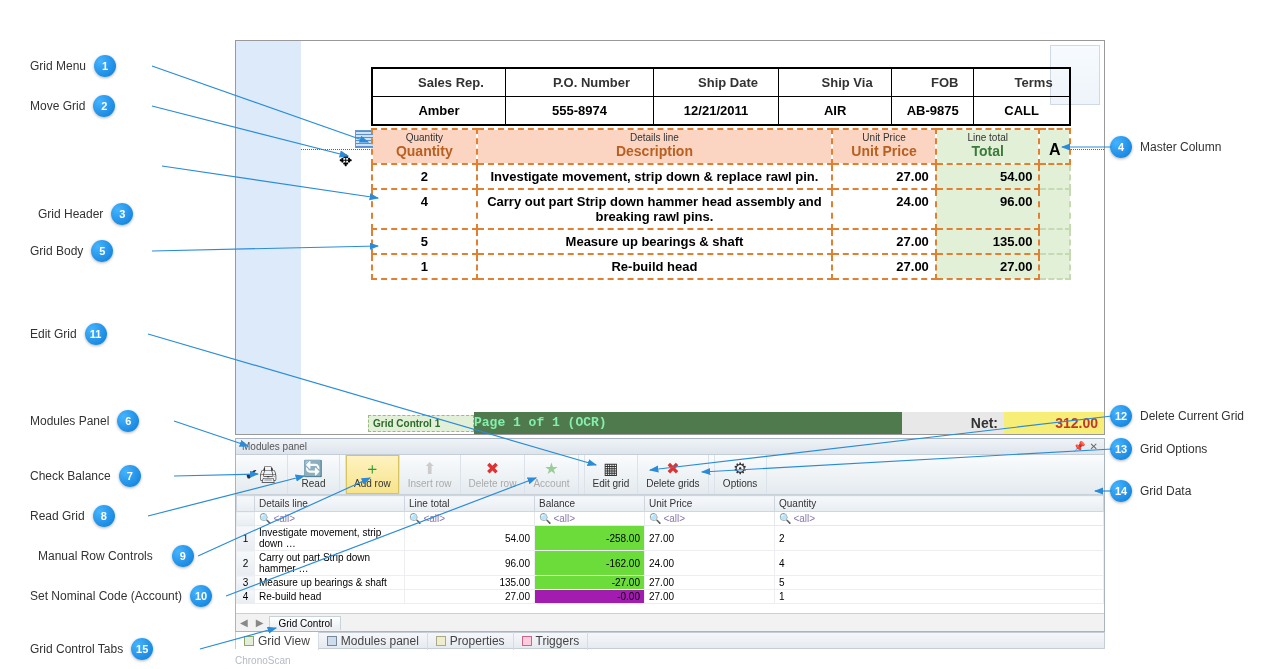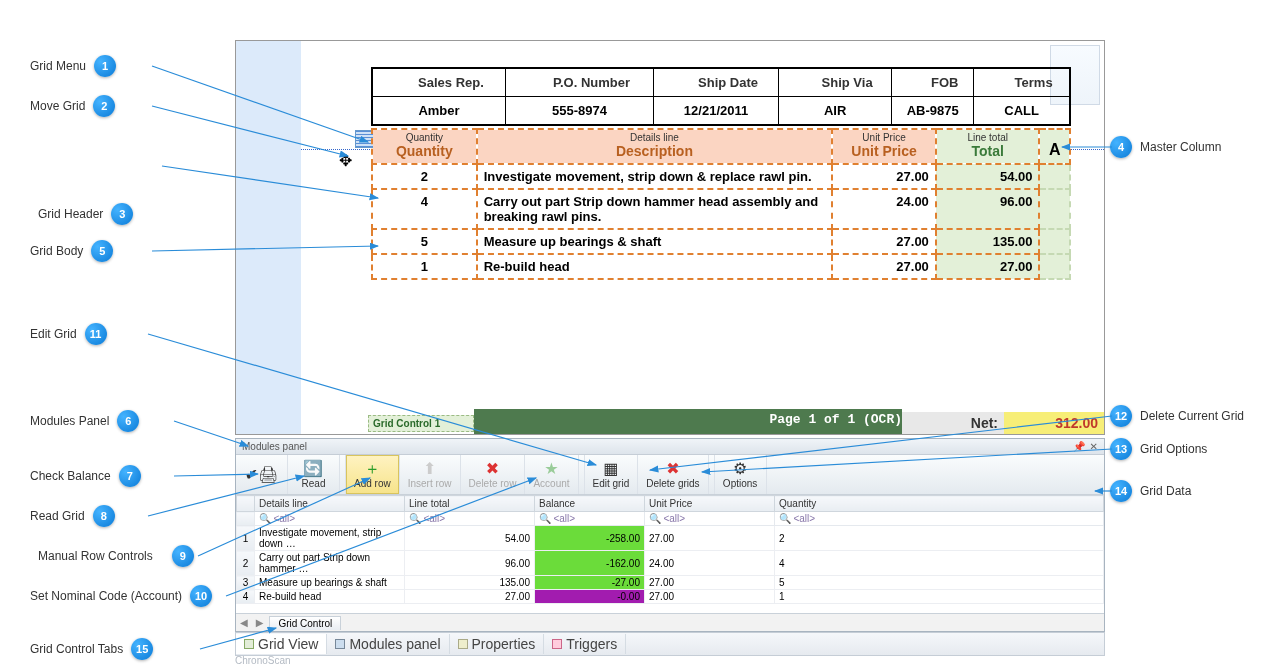--- a/index.html
+++ b/index.html
@@ -27,33 +27,33 @@
 .grid-table col.total { width: 102px; }
 .grid-table col.ma { width: 30px; }
 
 .grid-table th { border: 2px dashed #e08030; background: #fbd5c2; position: relative; font-size: 12px; padding: 2px 4px 4px; text-align: center; }
 .grid-table th .lbl-top { display: block; font-size: 10px; color: #333; font-weight: normal; }
 .grid-table th .lbl-main { color: #b86020; font-weight: bold; font-size: 14px; }
 .grid-table th.total-head { background: #e3f0d8; }
 .grid-table th.total-head .lbl-main { color: #3a7a3a; }
 .grid-table th.ma-head { background: #e3f0d8; color: #000; font-size: 16px; font-weight: bold; vertical-align: bottom; }
 
-.grid-table td { border: 2px dashed #e08030; font-size: 13px; font-weight: bold; padding: 4px 6px; vertical-align: top; background: #fff; }
+.grid-table td { border: 2px dashed #e08030; font-size: 13px; font-weight: bold; padding: 4px 6px; vertical-align: top; background: #fff; text-align: center; }
 .grid-table td.qty { text-align: center; }
 .grid-table td.price { text-align: right; }
 .grid-table td.total { text-align: right; background: #e3f0d8; }
 .grid-table tbody tr { }
 .grid-table td.ma { background: #e3f0d8; border: 2px dashed #c5d9b3; }
 .dotted-horiz { position: absolute; left: 0; right: 0; top: 108px; border-top: 1px dotted #3366cc; }
 
 .minidoc { position: absolute; right: 4px; top: 4px; width: 50px; height: 60px; background: linear-gradient(#f7fbff,#eef4fa); border: 1px solid #d0dae6; }
 
 .footer-row { position: absolute; left: 67px; bottom: 0; right: 0; height: 22px; display: flex; align-items: center; }
 .footer-gc { background: #e3f0d8; color: #2a6a2a; font-size: 10px; font-weight: bold; padding: 2px 4px; flex: 0 0 106px; text-align: left; border:1px dashed #9bbb84;}
-.footer-page { flex: 1; background: #4e7a4e; color: #ffffff; font-family: "Courier New", monospace; font-size: 13px; text-align: right; font-weight: bold; height: 28px; line-height: 22px; position:relative; }
+.footer-page { flex: 1; background: #4e7a4e; color: #86efac; font-family: "Courier New", monospace; font-size: 13px; text-align: left; font-weight: bold; height: 22px; line-height: 22px; position:relative; }
 .footer-net-label { background: #e8e8e8; color:#333; font-weight: bold; font-size: 14px; text-align: right; padding: 0 6px; width: 102px; height:22px; line-height:22px; }
 .footer-net-val { background: #f7ee77; color: #c0392b; font-weight: bold; font-size: 14px; text-align: right; padding: 0 6px; width: 100px; height:22px; line-height:22px;}
 
 
 .modules-panel { position: absolute; left: 235px; top: 438px; width: 870px; height: 194px; background: #f2f2f2; border: 1px solid #a8b4c0; display: flex; flex-direction: column; }
 .mp-title { background: linear-gradient(#f0f4f8,#dde4eb); height: 16px; font-size: 10px; color: #555; padding: 1px 6px; border-bottom: 1px solid #c5cdd6; display:flex; justify-content:space-between; align-items:center;}
 .mp-title-icons { display:flex; gap:4px;}
 .mp-title-icons span{ font-size:10px; color:#666;}
 .toolbar { display: flex; background: linear-gradient(#fafcfd,#e4eaef); height: 40px; border-bottom: 1px solid #c9d1d9; }
 .tb-btn { display: flex; flex-direction: column; align-items: center; justify-content: center; padding: 2px 8px; font-size: 10px; color: #333; border-right: 1px solid #dce2e9; min-width: 52px; cursor: pointer; position:relative; }
@@ -73,21 +73,21 @@
 .mp-grid td.bal { text-align: right; background: #6bdc3a; padding-left: 14px; }
 .mp-grid td.bal.near0 { background: #a21caf; }
 .rownum { width: 18px; text-align: center; background: linear-gradient(#f6f8fb,#e8edf2); border-right:1px solid #cfd6dd;}
 
 .mp-bottom-tabs { height: 18px; background: #f2f2f2; border-top: 1px solid #c9d1d9; display: flex; align-items: center; font-size: 10px; }
 .mp-bottom-tabs .scroll-arrows { display: flex; }
 .mp-bottom-tabs .scroll-arrows span { padding: 0 4px; color: #888; }
 .mp-bottom-tabs .tab { background: linear-gradient(#fff,#e9edf2); border: 1px solid #c9d1d9; border-bottom: none; padding: 1px 8px; margin-left: 2px; }
 
 
-.lower-tabs { position: absolute; left: 235px; top: 632px; width: 870px; height: 24px; background: linear-gradient(#f5f7fa,#e6eaef); border: 1px solid #c5cdd6; display: flex; align-items: center; font-size: 14px; }
+.lower-tabs { position: absolute; left: 235px; top: 632px; width: 870px; height: 17px; background: linear-gradient(#f5f7fa,#e6eaef); border: 1px solid #c5cdd6; display: flex; align-items: center; font-size: 12px; }
 .lower-tabs .ltab { padding: 2px 8px; border-right: 1px solid #d5dce3; display: flex; align-items: center; gap: 4px; color: #444; }
 .lower-tabs .ltab.active { background: #fff; }
 .lower-tabs .mini-ico { width: 10px; height: 10px; display: inline-block; }
 .lower-tabs .mini-ico.grid { background: #e3edd8; border:1px solid #88aa66;}
 .lower-tabs .mini-ico.mod { background: #cde; border:1px solid #789;}
 .lower-tabs .mini-ico.prop { background: #eec; border:1px solid #aa8;}
 .lower-tabs .mini-ico.trig { background: #fcd; border:1px solid #c68;}
 
 .brand { position: absolute; left: 235px; top: 655px; font-size: 10px; color: #b3bac3; }
 

